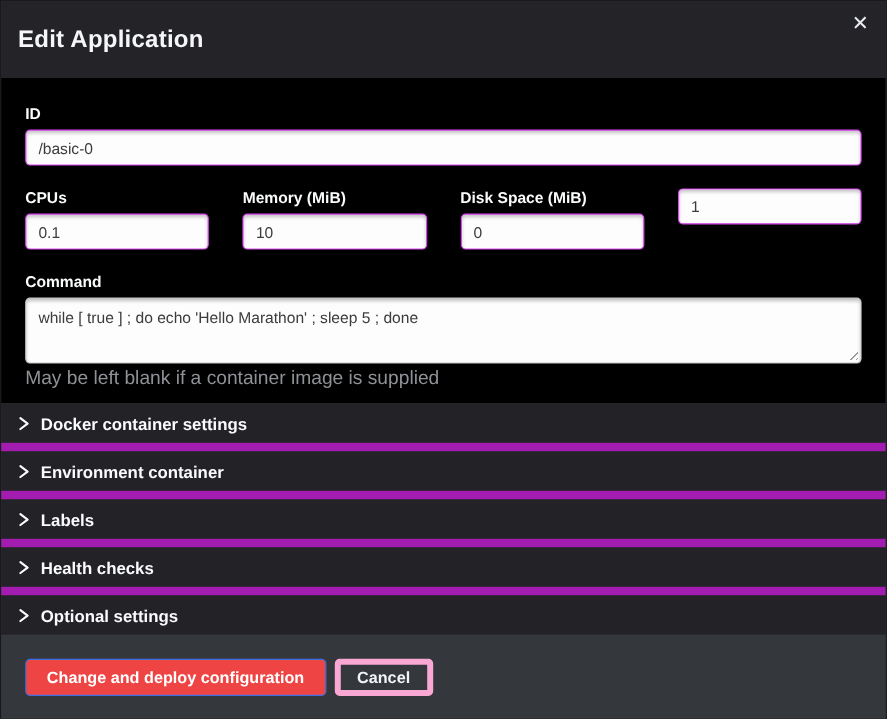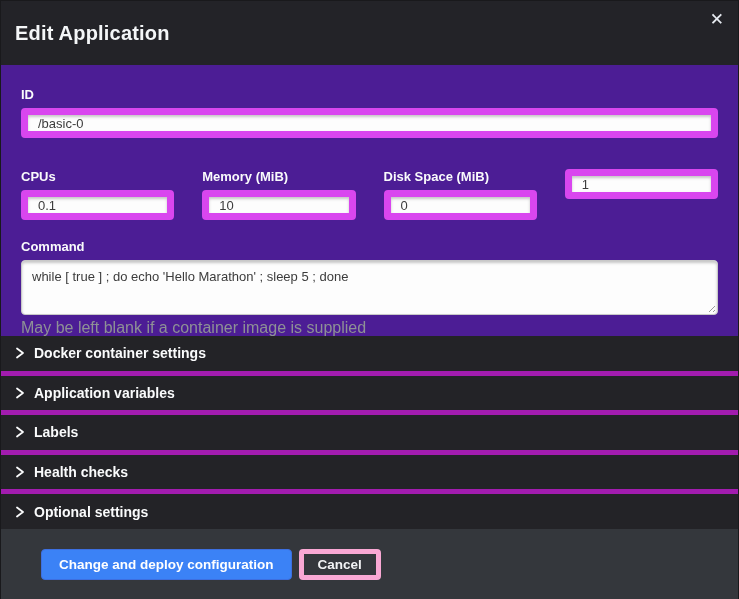--- a/index.html
+++ b/index.html
@@ -27,41 +27,41 @@
   }
   .close-btn {
     position:absolute; right:14px; top:10px;
     color:#e8ecf2; font-size:17px; line-height:1;
     background:none; border:none; cursor:pointer;
     font-family:"Liberation Sans", sans-serif;
   }
   
   .form-body {
     flex:0 0 271px; height:271px;
-    background:#4c1d95;
+    background:#000000;
     padding:22px 20px 0 20px;
   }
   .field-label {
     display:block;
     color:#fafbfc; font-size:13px; font-weight:700;
     line-height:15px; margin-bottom:6px;
   }
   .text-input {
     width:100%; height:30px;
     background:#fdfdfd;
-    border:7px solid #d946ef; border-radius:4px;
+    border:1px solid #d946ef; border-radius:4px;
     box-shadow: inset 0 2px 3px rgba(0,0,0,0.22);
     padding:0 10px;
     font-family:"Liberation Sans", sans-serif;
     font-size:13px; color:#3c3c3c;
     outline:none;
   }
   .field-row {
     display:grid; grid-template-columns:repeat(4,1fr); gap:28px;
-    margin-top:31px;
+    margin-top:19px;
   }
   .command-group { margin-top:19px; }
   .textarea-wrap { position:relative; }
   .command-textarea {
     width:100%; height:55px;
     background:#fdfdfd;
     border:1px solid #c8c8c8; border-radius:4px;
     box-shadow: inset 0 2px 3px rgba(0,0,0,0.22);
     padding:8px 10px;
     font-family:"Liberation Sans", sans-serif;
@@ -83,21 +83,21 @@
   
   .sections {
     flex:0 0 193px; height:193px;
     background:#232327;
     display:flex; flex-direction:column;
   }
   .section-row {
     flex:1 1 auto;
     display:flex; align-items:center;
     padding:0 14px;
-    border-bottom:5px solid #a21caf;
+    border-bottom:7px solid #a21caf;
     cursor:pointer;
   }
   .section-row:last-child { border-bottom:none; }
   .chevron {
     width:10px; height:12px; margin-right:9px;
     display:flex; align-items:center;
   }
   .section-label {
     color:#fafbfc; font-size:14px; font-weight:700;
   }
@@ -110,24 +110,23 @@
   }
   .btn {
     height:31px;
     border-radius:4px;
     font-family:"Liberation Sans", sans-serif;
     font-size:13.5px; font-weight:700;
     display:inline-flex; align-items:center;
     cursor:pointer;
   }
   .btn-primary {
-    background:#3b82f6; color:#ffffff;
+    background:#ef4444; color:#ffffff;
     border:1px solid #3d6fe0;
     padding:0 17px;
-    margin-left:20px;
   }
   .btn-cancel {
     background:transparent; color:#f2f3f5;
     border:5px solid #f9a8d4;
     padding:0 14px;
   }
 </style>
 </head>
 <body>
 
@@ -184,21 +183,21 @@
       </span>
       <span class="section-label">Docker container settings</span>
     </div>
 
     <div class="section-row">
       <span class="chevron">
         <svg width="10" height="12" viewBox="0 0 10 12">
             <polyline points="2,1.5 8,6 2,10.5" stroke="#fafbfc" stroke-width="1.8" fill="none" stroke-linecap="round" stroke-linejoin="round"></polyline>
           </svg>
       </span>
-      <span class="section-label">Application variables</span>
+      <span class="section-label">Environment container</span>
     </div>
 
     <div class="section-row">
       <span class="chevron">
         <svg width="10" height="12" viewBox="0 0 10 12">
             <polyline points="2,1.5 8,6 2,10.5" stroke="#fafbfc" stroke-width="1.8" fill="none" stroke-linecap="round" stroke-linejoin="round"></polyline>
           </svg>
       </span>
       <span class="section-label">Labels</span>
     </div>

